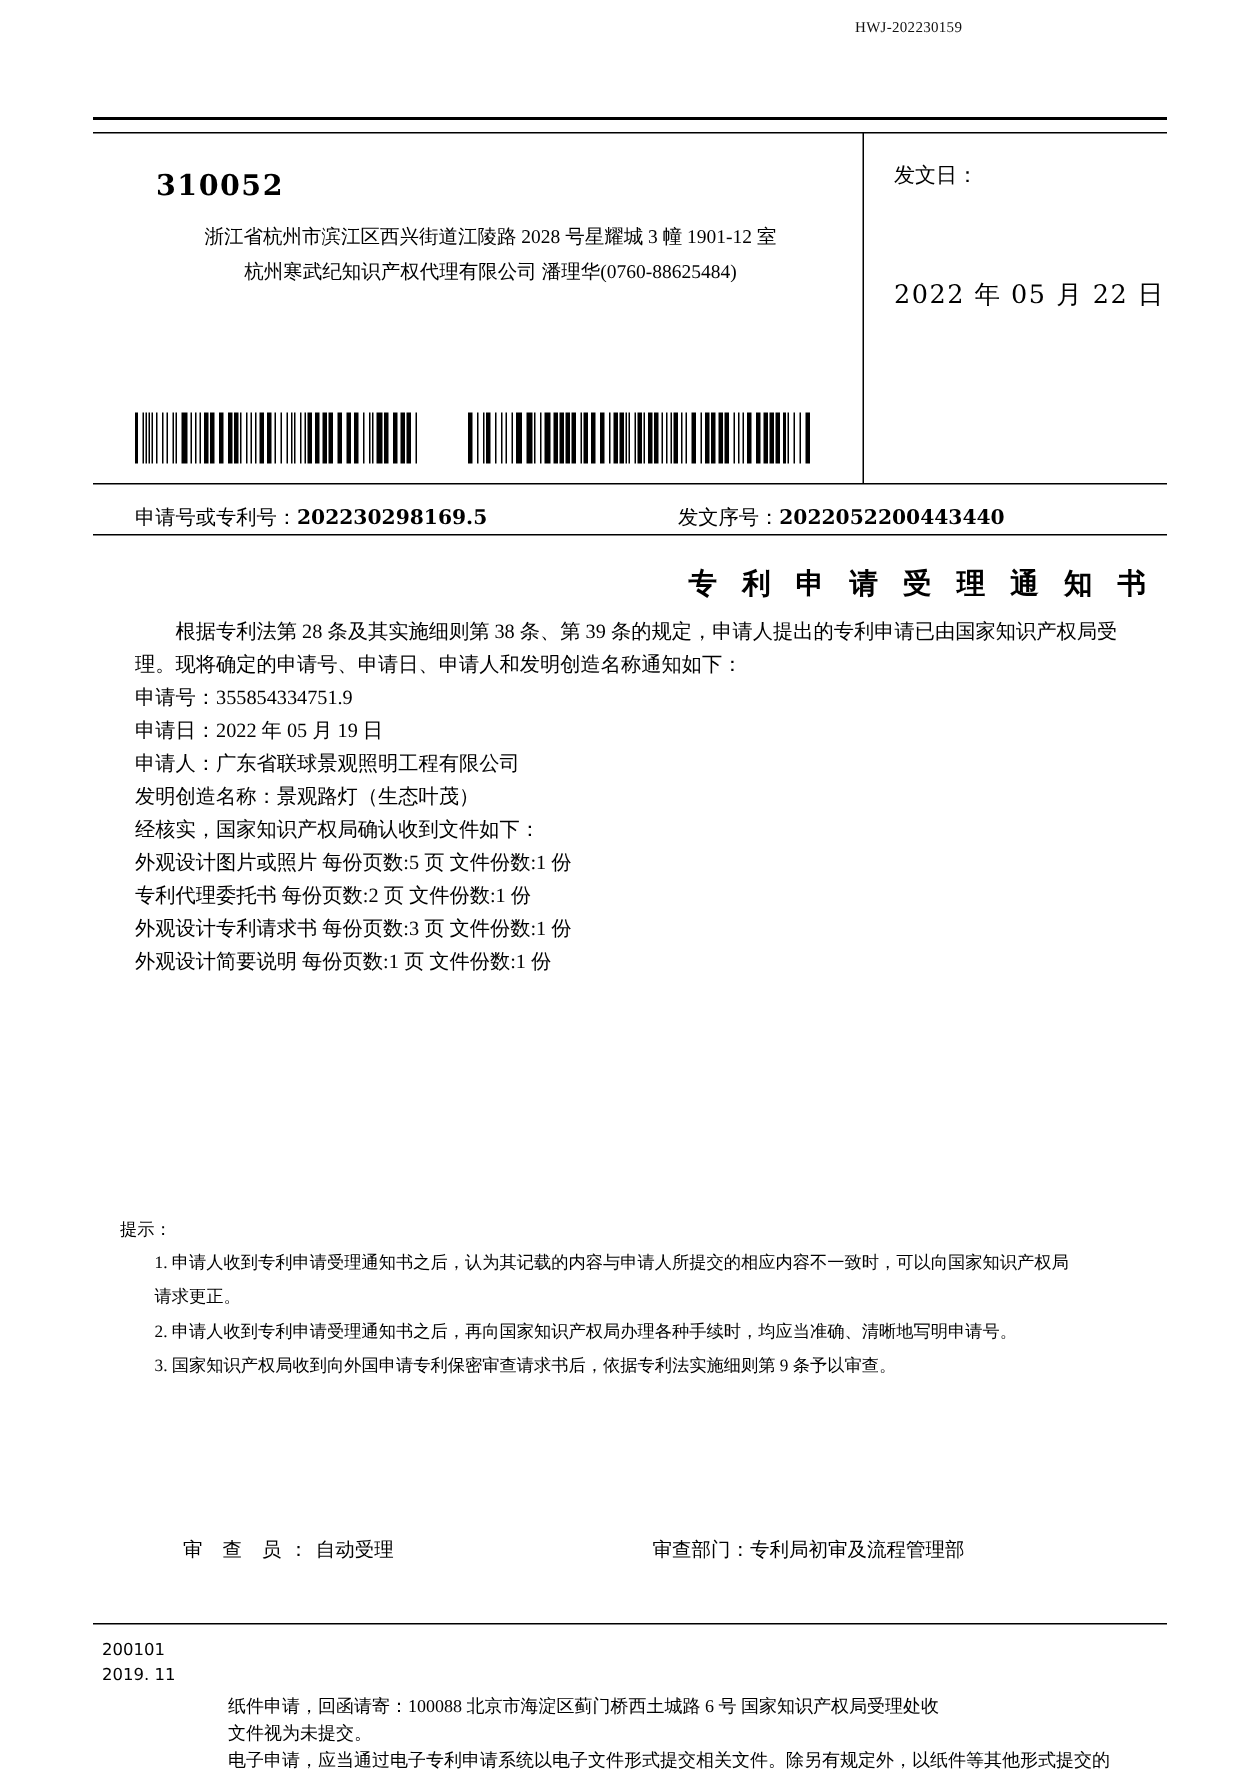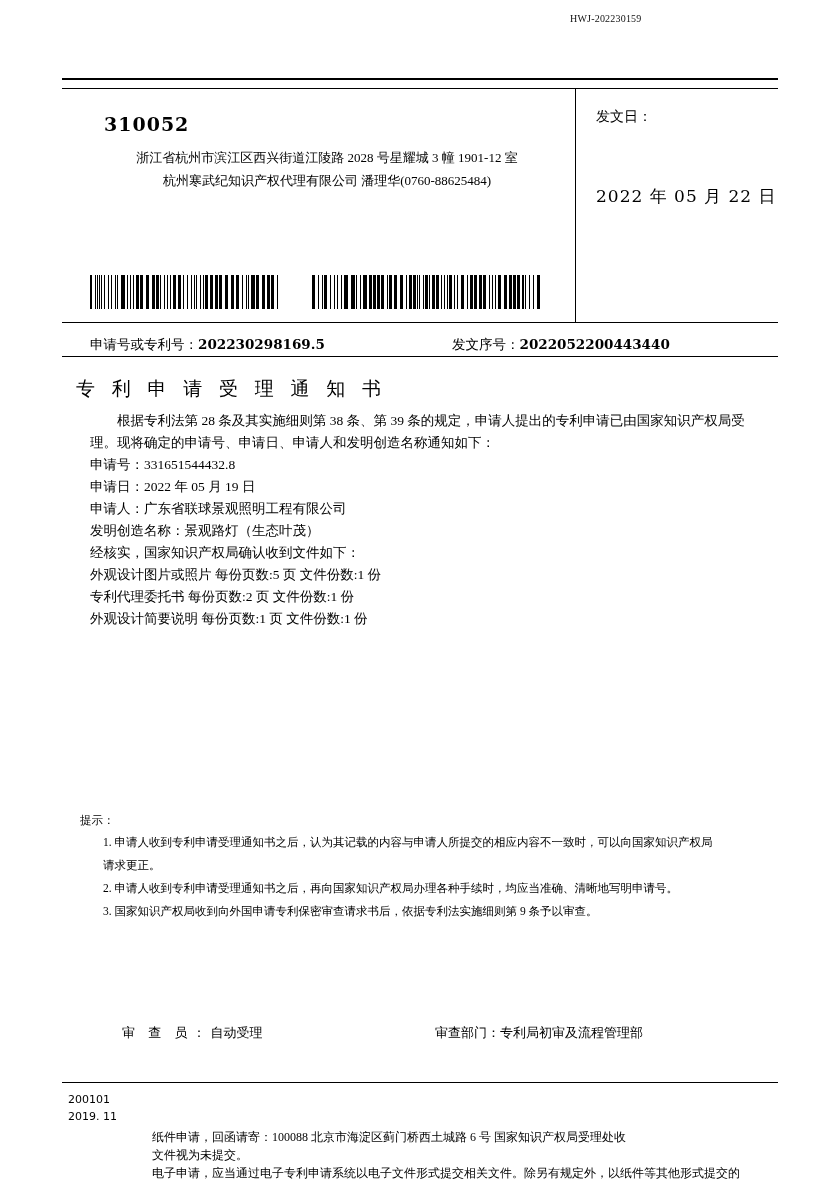--- a/index.html
+++ b/index.html
@@ -137,22 +137,22 @@
     font-size: 13.5px;
   }
   .serial b { font-family: "DejaVu Serif", serif; font-size: 13.5px;}
 
   
   .doc-title {
     position: absolute;
     left: 70px;
     top: 376px;
     width: 700px;
-    text-align: left;
-    font-weight: normal;
+    text-align: right;
+    font-weight: bold;
     font-size: 19px;
     letter-spacing: 6px;
     text-indent: 6px;
   }
 
   
   .body-text {
     position: absolute;
     left: 90px;
     top: 410px;
@@ -249,27 +249,28 @@
     <span>申请号或专利号：</span><b>202230298169.5</b>
   </div>
   <div class="serial">
     <span>发文序号：</span><b>2022052200443440</b>
   </div>
 
   <div class="doc-title">专 利 申 请 受 理 通 知 书</div>
 
   <div class="body-text">
     <p class="indent2">根据专利法第 28 条及其实施细则第 38 条、第 39 条的规定，申请人提出的专利申请已由国家知识产权局受理。现将确定的申请号、申请日、申请人和发明创造名称通知如下：</p>
-    <p>申请号：331651544432.8</p>
+    <p>申请号：355854334751.9</p>
     <p>申请日：2022 年 05 月 19 日</p>
     <p>申请人：广东省联球景观照明工程有限公司</p>
     <p>发明创造名称：景观路灯（生态叶茂）</p>
     <p class="gap-block">经核实，国家知识产权局确认收到文件如下：</p>
     <p>外观设计图片或照片  每份页数:5 页  文件份数:1 份</p>
     <p>专利代理委托书  每份页数:2 页  文件份数:1 份</p>
+    <p>外观设计专利请求书  每份页数:3 页  文件份数:1 份</p>
     <p>外观设计简要说明  每份页数:1 页  文件份数:1 份</p>
   </div>
 
   <div class="notes">
     <p class="nlabel">提示：</p>
     <p class="item">1. 申请人收到专利申请受理通知书之后，认为其记载的内容与申请人所提交的相应内容不一致时，可以向国家知识产权局</p>
     <p class="cont">请求更正。</p>
     <p class="item">2. 申请人收到专利申请受理通知书之后，再向国家知识产权局办理各种手续时，均应当准确、清晰地写明申请号。</p>
     <p class="item">3. 国家知识产权局收到向外国申请专利保密审查请求书后，依据专利法实施细则第 9 条予以审查。</p>
   </div>

